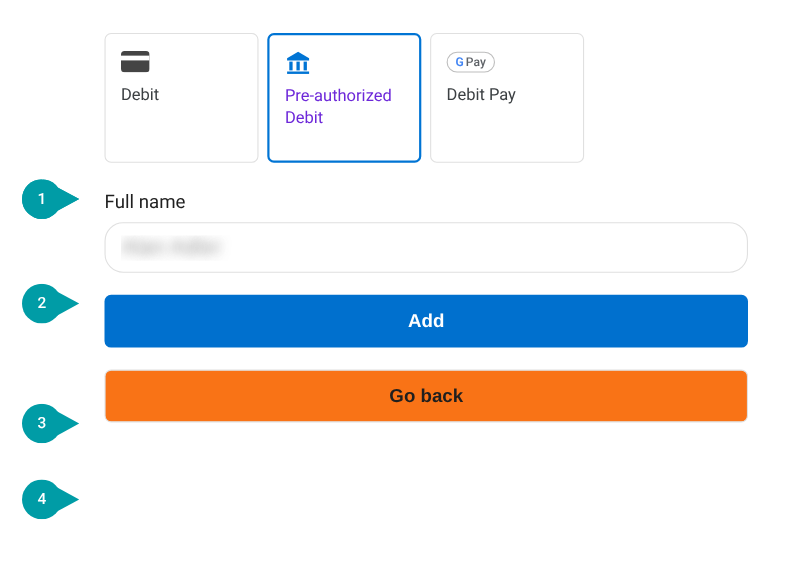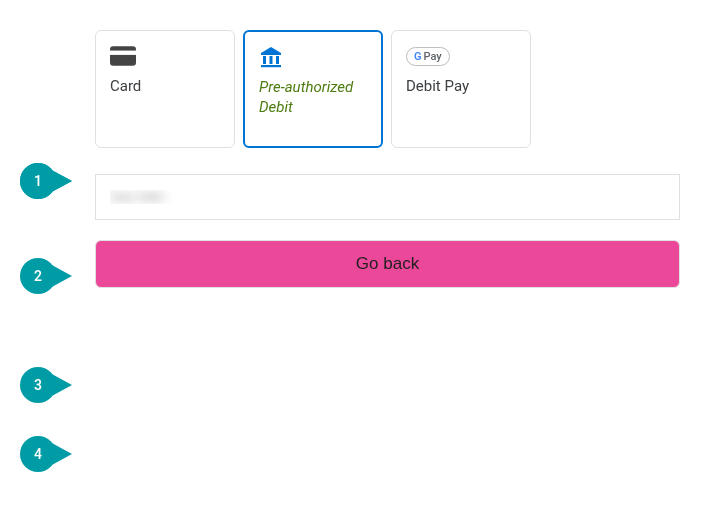--- a/index.html
+++ b/index.html
@@ -35,22 +35,21 @@
       height: 22px;
       display: flex;
       align-items: center;
     }
     .tab-label {
       color: #3c4043;
       font-size: 15px;
       line-height: 1.3;
     }
     .tab.selected .tab-label {
-      color: #4d7c0f;
-      font-style: italic;
+      color: #6d28d9;
     }
     .tab.selected svg { fill: #0074d4; }
     .gpay-badge {
       display: inline-flex;
       align-items: center;
       border: 1px solid #bdbdbd;
       border-radius: 999px;
       padding: 2px 7px;
       font-size: 11px;
       font-weight: 500;
@@ -66,23 +65,23 @@
     .field-label {
       font-size: 17px;
       color: #1f1f1f;
       display: block;
       margin-bottom: 8px;
     }
     .text-input {
       width: 100%;
       height: 46px;
       border: 1px solid #e0e0e0;
-      border-radius: 0;
+      border-radius: 17px;
       padding: 0 14px;
-      font-size: 12px;
+      font-size: 20px;
       color: #404040;
     }
     .text-input.blurred {
       color: transparent;
       text-shadow: 0 0 10px rgba(70,70,70,0.55);
     }
     .btn {
       width: 100%;
       height: 48px;
       border-radius: 6px;
@@ -94,24 +93,24 @@
       justify-content: center;
     }
     .btn-primary {
       background: #0070ce;
       color: #ffffff;
       border: none;
       margin-top: 4px;
       margin-bottom: 20px;
     }
     .btn-secondary {
-      background: #ec4899;
+      background: #f97316;
       color: #1f1f1f;
       border: 1px solid #e0e0e0;
-      font-weight: 400;
+      font-weight: 700;
       text-align: right;
     }
     .marker {
       position: absolute;
       left: 20px;
       width: 52px;
       height: 36px;
       display: flex;
       align-items: center;
     }
@@ -130,21 +129,21 @@
 <body>
 
 <div class="tabs">
   <div class="tab">
     <span class="icon">
       <svg viewBox="0 0 24 18" width="26" height="20" fill="#444">
           <rect x="0" y="0" width="24" height="18" rx="3"></rect>
           <rect x="0" y="4" width="24" height="4" fill="#fff"></rect>
         </svg>
     </span>
-    <span class="tab-label">Card</span>
+    <span class="tab-label">Debit</span>
   </div>
 
   <div class="tab selected">
     <span class="icon">
       <svg viewBox="0 0 24 24" width="24" height="24" fill="#0074d4">
           <path d="M12 2 L22 8 L22 10 L2 10 L2 8 Z"></path>
           <rect x="4" y="11" width="3" height="8"></rect>
           <rect x="10.5" y="11" width="3" height="8"></rect>
           <rect x="17" y="11" width="3" height="8"></rect>
           <rect x="2" y="20" width="20" height="2.2"></rect>
@@ -160,24 +159,26 @@
         <span class="g2">Pay</span>
       </span>
     </span>
     <span class="tab-label">Debit Pay</span>
   </div>
 
 </div>
 
 <div class="form-area">
   <div class="field">
+    <label class="field-label">Full name</label>
     <input type="text" class="text-input blurred" value="Alan Adler" style="">
   </div>
 
 
+  <button class="btn btn-primary">Add</button>
   <button class="btn btn-secondary">Go back</button>
 </div>
 
 <div class="marker" style="top:163px">
   <svg viewBox="0 0 52 36">
       <path d="M18 0 A18 18 0 1 0 18 36 A18 18 0 0 0 18 0 Z M18 0 L52 18 L18 36 Z" fill="#009ca6"></path>
       <circle cx="18" cy="18" r="18" fill="#009ca6"></circle>
       <path d="M30 6 L52 18 L30 30 Z" fill="#009ca6"></path>
     </svg>
   <span class="marker-num">1</span>

